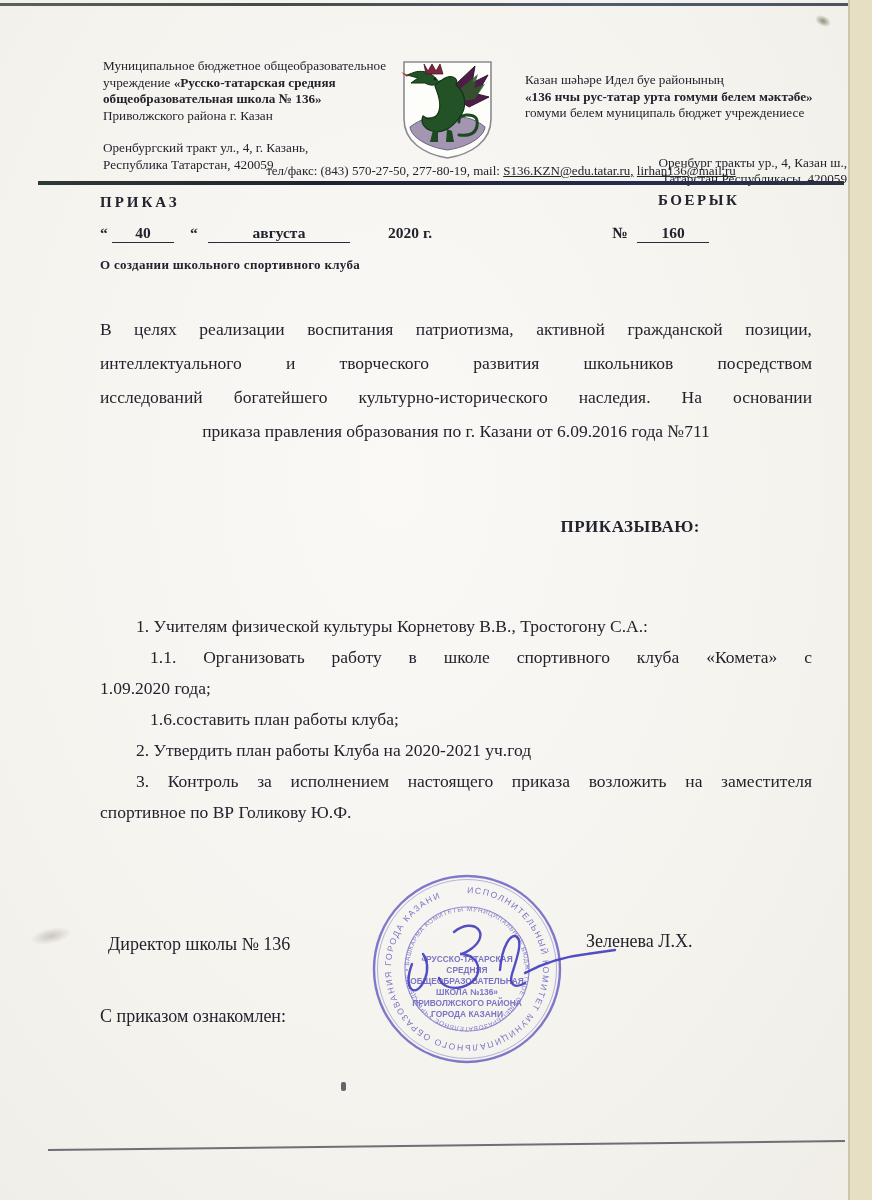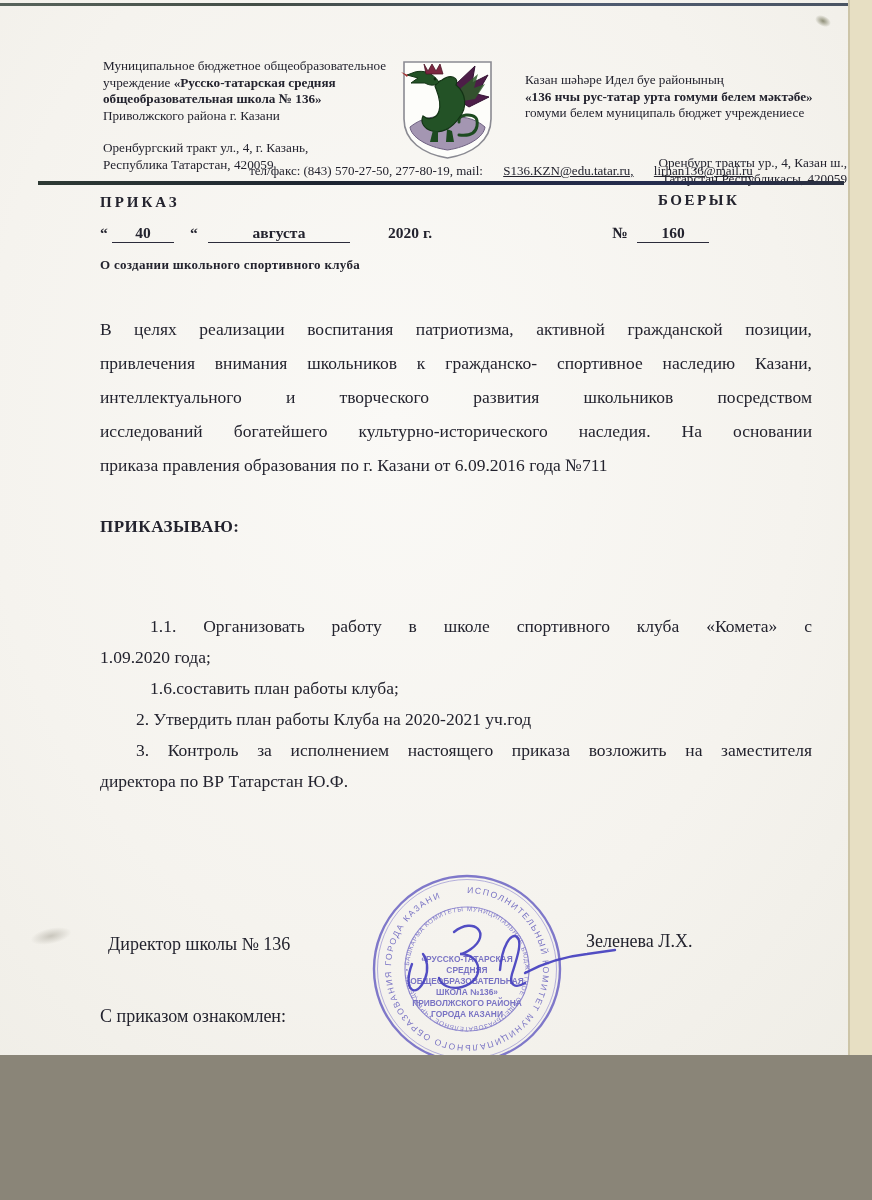--- a/index.html
+++ b/index.html
@@ -1,17 +1,17 @@
 <!DOCTYPE html>
 <html><head>
 <meta charset="utf-8">
 <style>
   html,body{margin:0;padding:0;background:#8a8578;}
   .page{
-    position:relative;width:872px;height:1055px;margin:0 auto;
+    position:relative;width:872px;height:1200px;margin:0 auto;
     background:
       radial-gradient(ellipse at 45% 40%, #faf9f6 0%, #f5f3ee 60%, #efede6 100%);
     font-family:"Liberation Serif","DejaVu Serif",serif;
     color:#23232e;overflow:hidden;
   }
   
   .edge-strip{position:absolute;right:0;top:0;bottom:0;width:22px;
     background:#e7dfc3;border-left:2px solid #cdc5a8;}
   .top-line{position:absolute;left:0;top:3px;width:852px;height:2.5px;
     background:linear-gradient(90deg,#3c4a42,#243028 30%,#31405a 70%,#2c384a);opacity:.85;}
@@ -24,42 +24,42 @@
   .speck{position:absolute;left:341px;top:1082px;width:5px;height:9px;background:#3f3f46;
     border-radius:2px;opacity:.8;}
 
   
   .org-left{position:absolute;left:103px;top:58px;width:300px;font-size:13.2px;line-height:16.5px;}
   .org-right{position:absolute;left:525px;top:72px;width:322px;font-size:13.2px;line-height:16.5px;}
   .org-left .addr,.org-right .addr{margin-top:16px;}
   .org-right .addr{margin-top:33px;text-align:right;}
   b.orgb{font-weight:bold;}
   .contact{position:absolute;left:160px;top:163px;width:682px;text-align:center;font-size:13px;}
-  .contact a{color:#23232e;text-decoration:underline;margin-left:17px;}
+  .contact a{color:#23232e;text-decoration:underline;}
   .rule{position:absolute;left:38px;top:181px;width:806px;height:3.5px;
     background:linear-gradient(90deg,#2e3a34,#1d2430 35%,#252c4e 75%,#2a3040);}
 
   
   .prikaz{position:absolute;left:100px;top:194px;font-size:15px;font-weight:bold;letter-spacing:3px;}
   .boeryk{position:absolute;left:658px;top:192px;font-size:15px;font-weight:bold;letter-spacing:2.5px;}
   .date-row span{position:absolute;top:224px;font-size:15.5px;font-weight:bold;}
   .q1{left:100px;} .q2{left:190px;}
   .dfield{border-bottom:1.6px solid #2b2b3a;text-align:center;display:inline-block;}
   .d-day{left:112px;width:62px;}
   .d-month{left:208px;width:142px;}
   .d-year{left:388px;}
   .d-nosign{left:612px;}
   .d-num{left:637px;width:72px;}
 
   
   .subject{position:absolute;left:100px;top:257px;font-size:13px;font-weight:bold;letter-spacing:.3px;}
   .body-block{position:absolute;left:100px;top:312px;width:712px;font-size:17.5px;}
-  .body-block .bline{height:34px;line-height:34px;white-space:nowrap;}
+  .body-block .bline{height:34px;line-height:34px;white-space:nowrap;text-align:center;}
   .bline.just{white-space:normal;text-align:justify;text-align-last:justify;}
-  .resolution{position:absolute;left:100px;top:517px;width:600px;text-align:left;
+  .resolution{position:absolute;left:100px;top:517px;width:600px;text-align:right;
     font-size:17px;font-weight:bold;letter-spacing:.5px;}
   .items-block{position:absolute;left:100px;top:611px;width:712px;font-size:17.5px;}
   .items-block .iline{height:31px;line-height:31px;white-space:nowrap;}
   .iline.just{white-space:normal;text-align:justify;text-align-last:justify;}
   .iline.ind1{padding-left:36px;}
   .iline.ind2{padding-left:50px;}
 
   
   .sig-role{position:absolute;left:108px;top:934px;font-size:18px;}
   .sig-name{position:absolute;left:586px;top:931px;font-size:18px;}
@@ -78,21 +78,21 @@
   <div class="edge-strip"></div>
   <div class="bottom-line"></div>
   <div class="smudge1"></div>
   <div class="smudge2"></div>
   <div class="speck"></div>
 
   <div class="org-left">
     <div><span>Муниципальное бюджетное общеобразовательное</span></div>
     <div><span>учреждение </span><b class="orgb">«Русско-татарская  средняя</b></div>
     <div><b class="orgb">общеобразовательная школа № 136»</b></div>
-    <div><span>Приволжского района г. Казани</span></div>
+    <div><span>Приволжского района г. Казан</span></div>
     <div class="addr">
       <div>Оренбургский тракт ул., 4, г. Казань,</div>
       <div>Республика Татарстан, 420059</div>
     </div>
   </div>
 
   <div class="emblem">
     <svg width="97" height="108" viewBox="0 0 97 108">
       <path d="M5,7 H92 V64 C92,86 73,99 48.5,103 C24,99 5,86 5,64 Z" fill="#fdfdfa" stroke="#8a8a92" stroke-width="1.6"></path>
       <path d="M11,72 C22,63 36,60 48,63 C61,60 76,63 86,72 C85,82 69,92 48.5,95 C28,92 12,82 11,72 Z" fill="#a496b2" stroke="#6d5f80" stroke-width="1"></path>
@@ -134,35 +134,35 @@
     <span class="dfield d-month">августа</span>
     <span class="d-year">2020 г.</span>
     <span class="d-nosign">№</span>
     <span class="dfield d-num">160</span>
   </div>
 
   <div class="subject">О создании школьного спортивного клуба</div>
 
   <div class="body-block">
       <div class="bline just">В целях реализации воспитания патриотизма, активной гражданской позиции,</div>
-      <div class="bline just">привлечения внимания школьников к гражданско- спортивное наследию Казани,</div>
       <div class="bline just">интеллектуального и творческого развития школьников посредством</div>
       <div class="bline just">исследований богатейшего культурно-исторического наследия. На основании</div>
       <div class="bline">приказа правления образования по г. Казани от 6.09.2016 года №711</div>
     </div>
 
   <div class="resolution">ПРИКАЗЫВАЮ:</div>
 
   <div class="items-block">
+      <div class="iline ind1">1.  Учителям физической культуры Корнетову В.В., Тростогону С.А.:</div>
       <div class="iline ind2 just">1.1. Организовать работу в школе спортивного клуба «Комета» с</div>
       <div class="iline">1.09.2020 года;</div>
       <div class="iline ind2">1.6.составить план работы клуба;</div>
       <div class="iline ind1">2. Утвердить план работы Клуба на 2020-2021 уч.год</div>
       <div class="iline ind1 just">3. Контроль за исполнением  настоящего приказа возложить на заместителя</div>
-      <div class="iline">директора по ВР Татарстан Ю.Ф.</div>
+      <div class="iline">спортивное по ВР Голикову Ю.Ф.</div>
     </div>
 
   <div class="sig-role">Директор  школы № 136</div>
   <div class="sig-name">Зеленева Л.Х.</div>
   <div class="sig-ack">С приказом ознакомлен:</div>
 
   <div class="stamp-wrap">
     <svg width="280" height="200" viewBox="0 0 280 200">
       <defs>
         <path id="ringO" d="M107,21 a76,76 0 1 1 -0.01,0" fill="none"></path>

